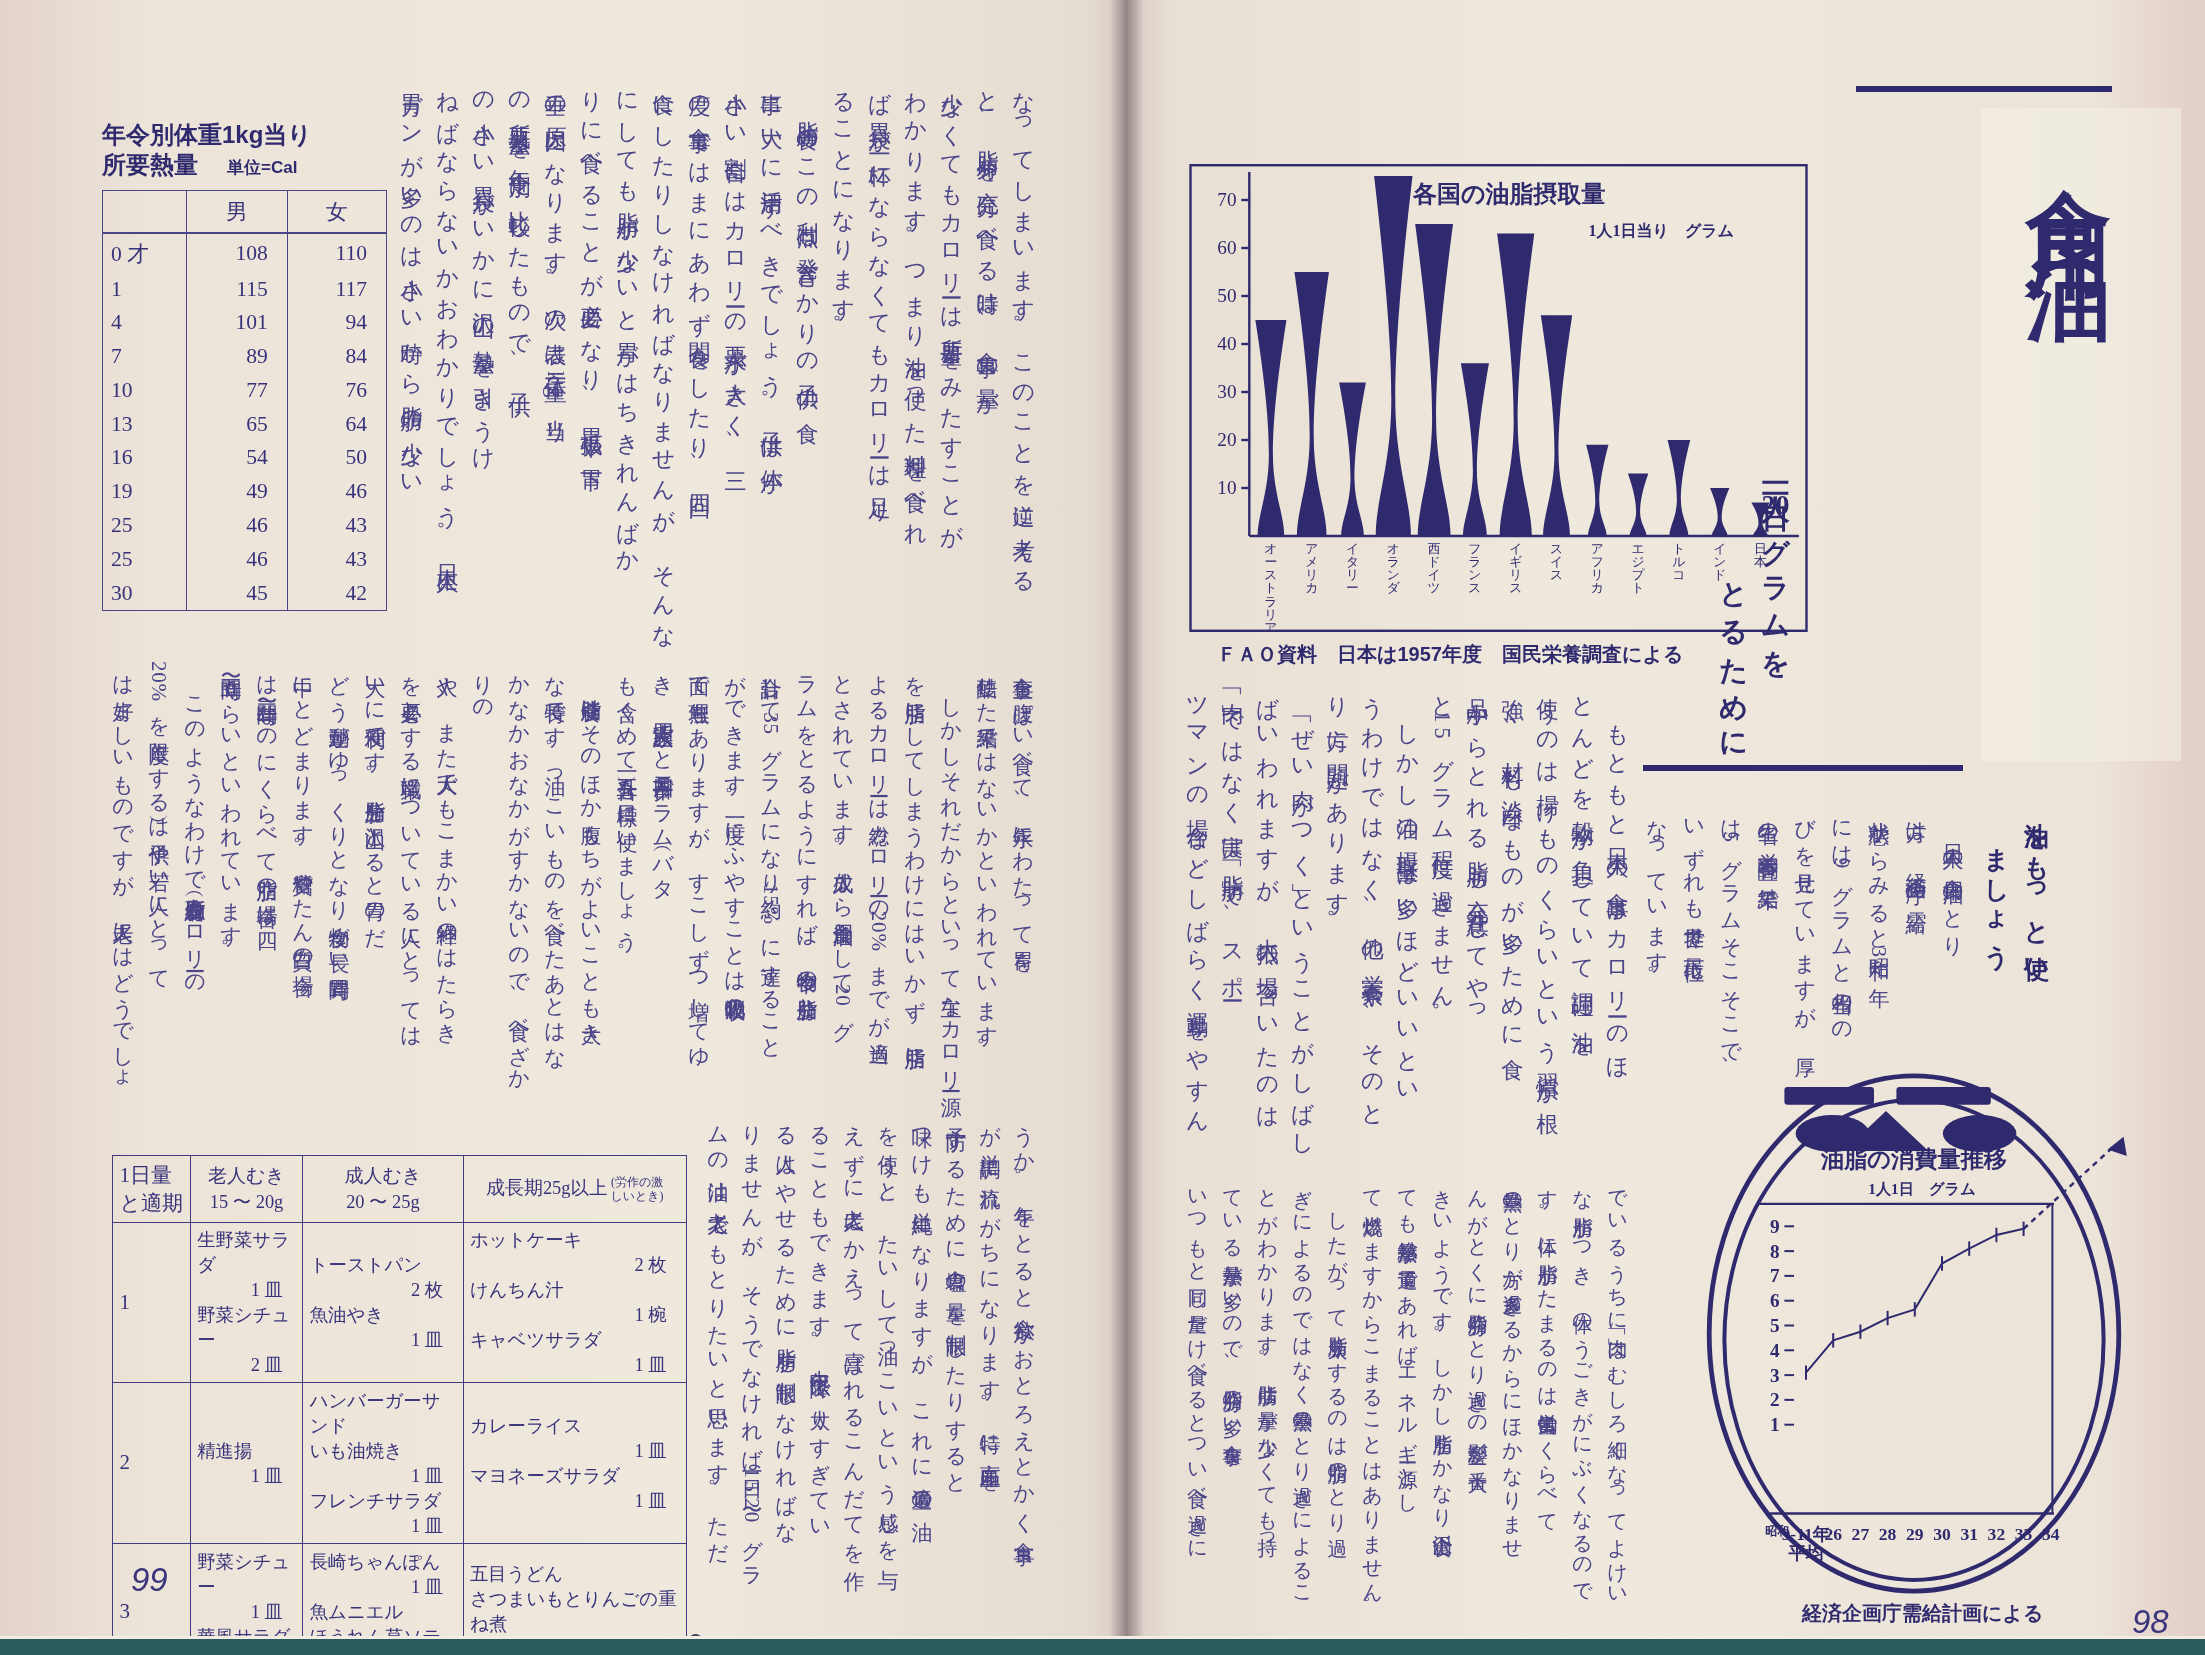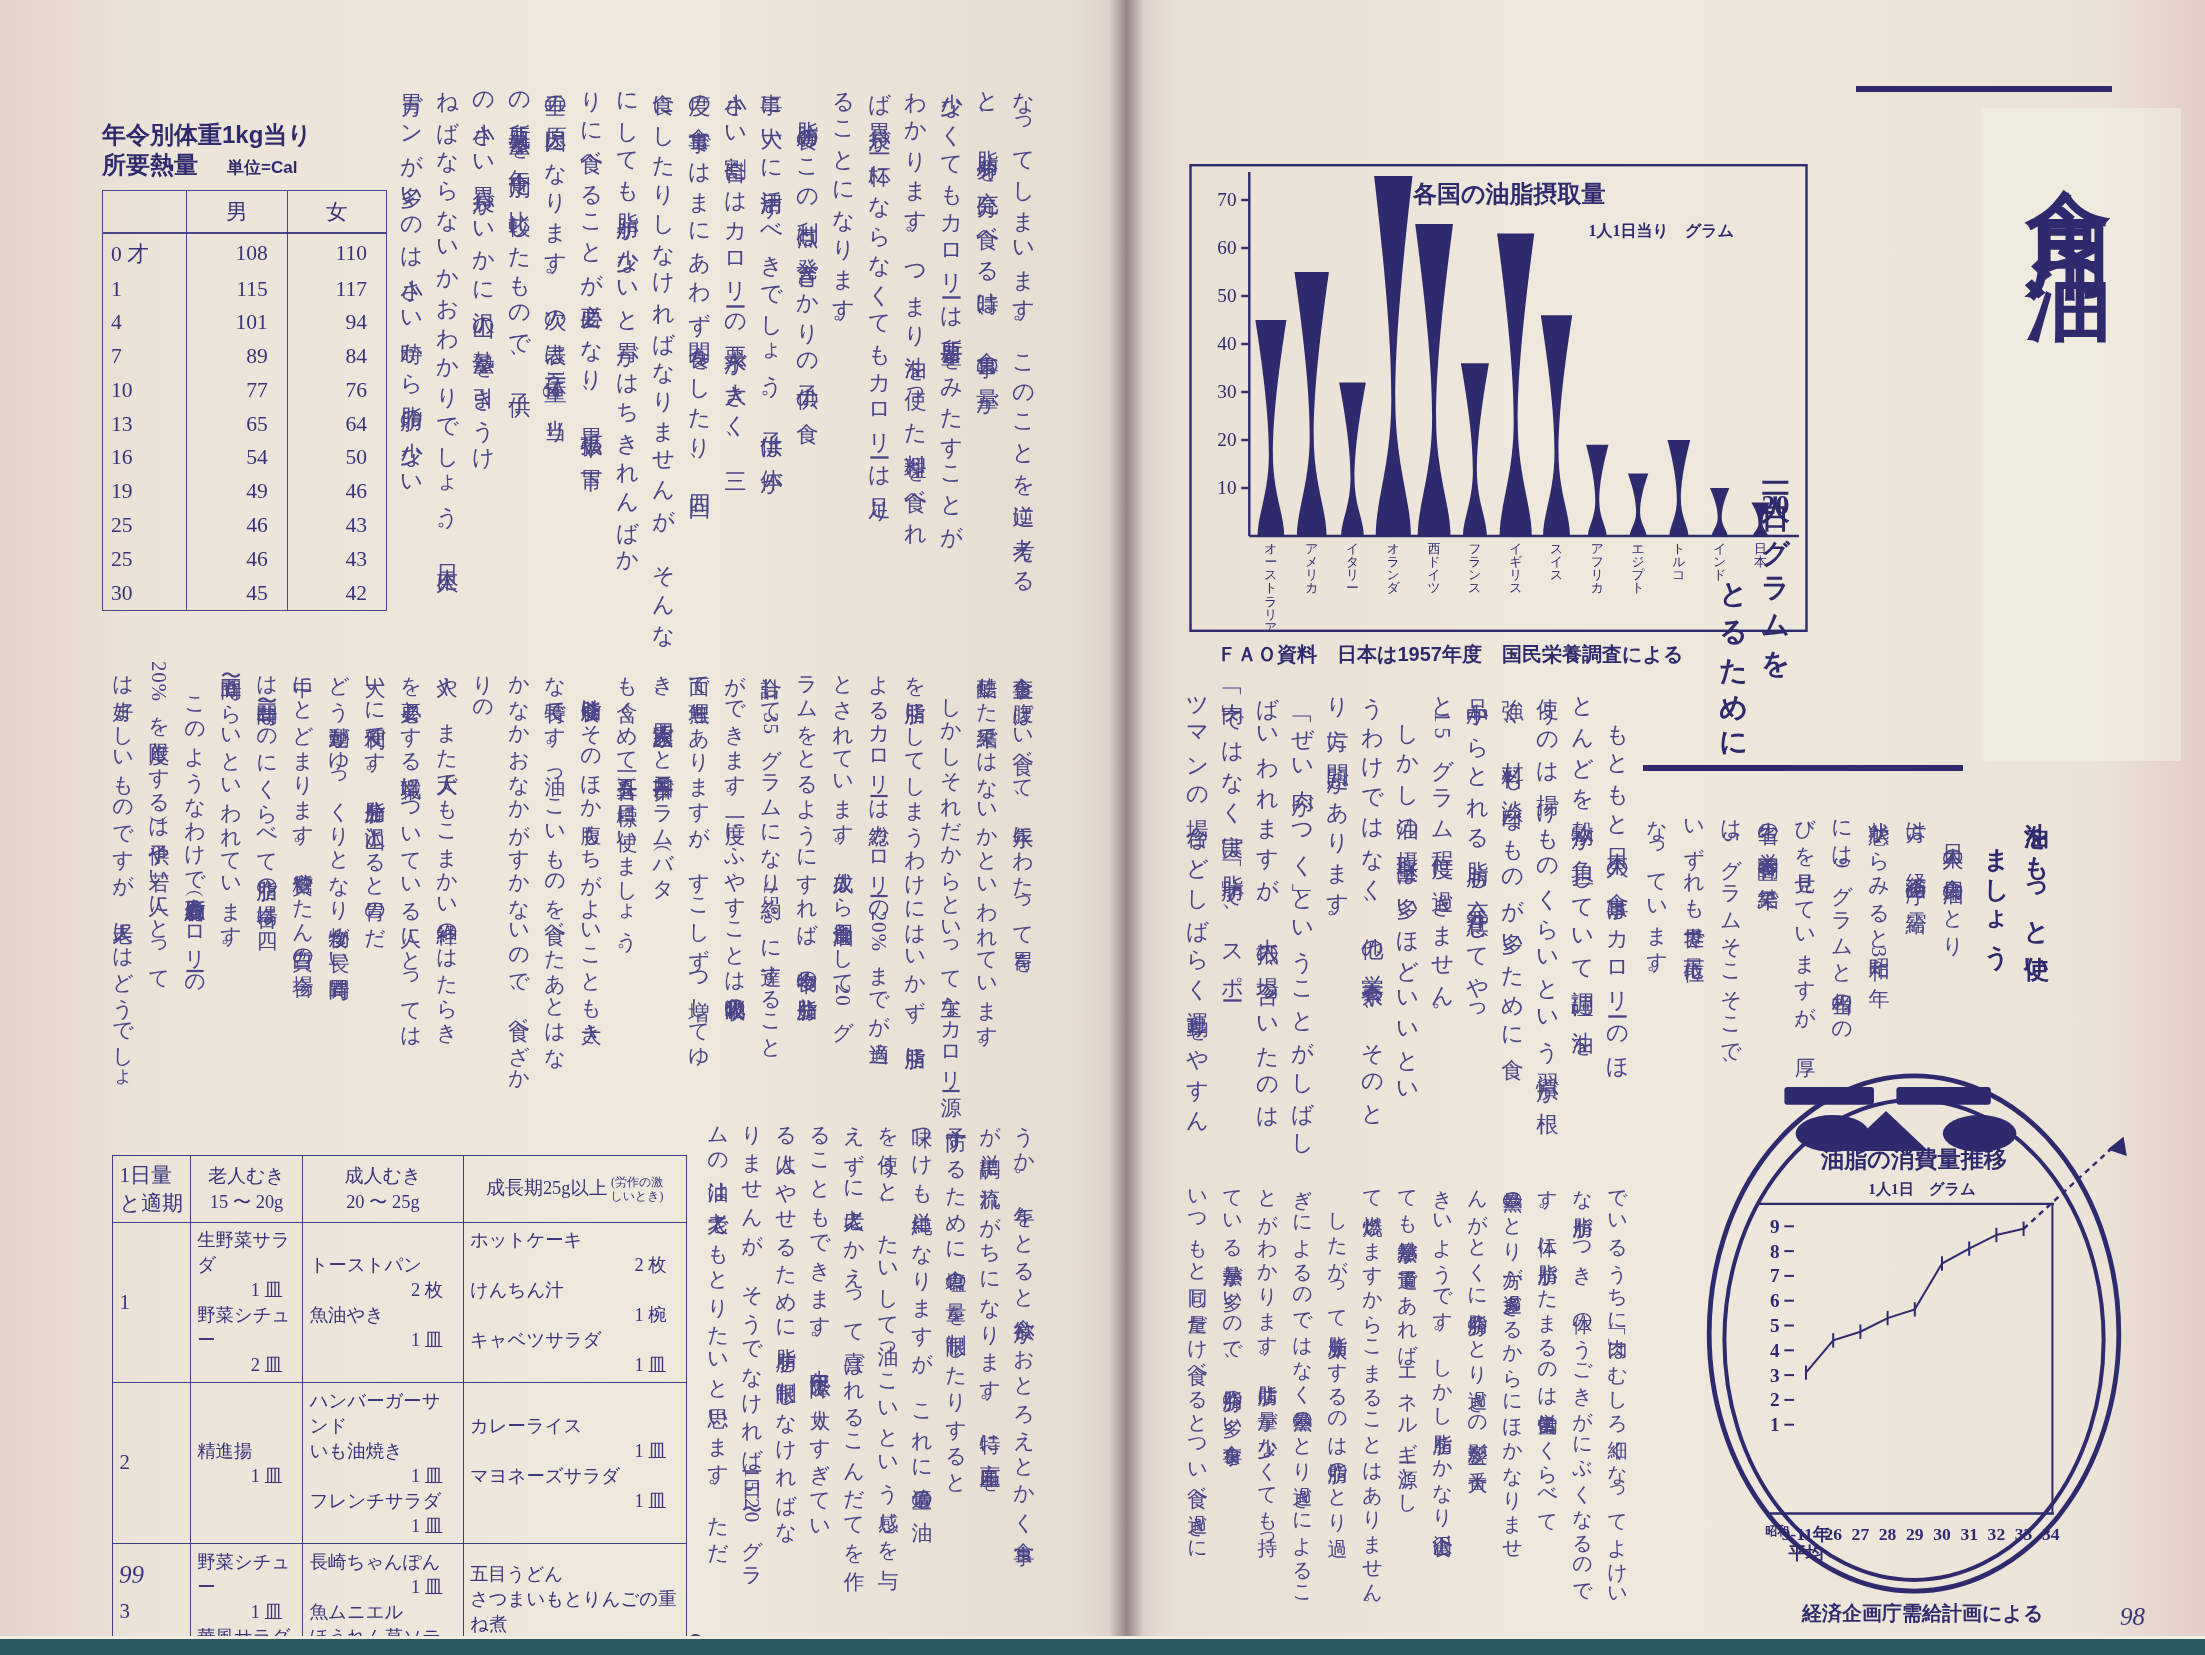--- a/index.html
+++ b/index.html
@@ -31,21 +31,21 @@
   
   #combo-title{position:absolute;left:160px;top:1119px;width:641px;font-size:23px;font-weight:bold;color:#2f2a6e;font-family:"Liberation Sans","DejaVu Sans",sans-serif;}
   #combo-table{position:absolute;left:112px;top:1155px;width:575px;border-collapse:collapse;color:#37327a;}
   #combo-table td,#combo-table th{border:1.6px solid #413b82;font-size:18.4px;vertical-align:middle;padding:4.8px 6.4px;font-weight:normal;}
   #combo-table .rownum{text-align:left;font-size:21px;width:64px;}
   #combo-table th .hname{font-size:19px;}
   #combo-table th .hrange{font-size:18.4px;display:block;text-align:center;}
   #combo-note{font-size:12px;line-height:1.1;display:inline-block;vertical-align:middle;margin-left:3.2px;}
   .item .nm{display:block;}
   .item .qt{display:block;text-align:right;padding-right:13px;}
-  .pageno{position:absolute;font-size:25px;color:#3b357c;font-style:italic;font-family:Liberation Serif, serif;}
+  .pageno{position:absolute;font-size:33px;color:#3b357c;font-style:italic;font-family:Liberation Sans, sans-serif;margin-left:12px;}
   
   #title-panel{position:absolute;left:1981px;top:108px;width:200px;height:653px;background:rgba(244,240,230,.55);}
   #title-rule{position:absolute;left:1856px;top:86px;width:256px;height:6.4px;background:#2f2a6e;}
   #main-title{position:absolute;left:2011px;top:119px;writing-mode:vertical-rl;font-size:86px;font-weight:bold;color:#2f2a6e;letter-spacing:34px;font-family:"Liberation Serif","DejaVu Serif",serif;}
   #subtitle{position:absolute;left:1794px;top:468px;height:304px;}
   #subtitle .s1{position:absolute;right:0;top:0;writing-mode:vertical-rl;font-size:28px;font-weight:bold;color:#2f2a6e;letter-spacing:5.6px;}
   #subtitle .s2{position:absolute;right:42px;top:94px;writing-mode:vertical-rl;font-size:28px;font-weight:bold;color:#2f2a6e;letter-spacing:5.6px;}
   #sub-rule{position:absolute;left:1643px;top:765px;width:320px;height:5.6px;background:#2f2a6e;}
   #section-heading{position:absolute;left:1976px;top:802px;height:280px;writing-mode:vertical-rl;color:#2f2a6e;font-weight:bold;font-size:25px;letter-spacing:4px;}
   #section-heading p{margin:0;line-height:40px;}

